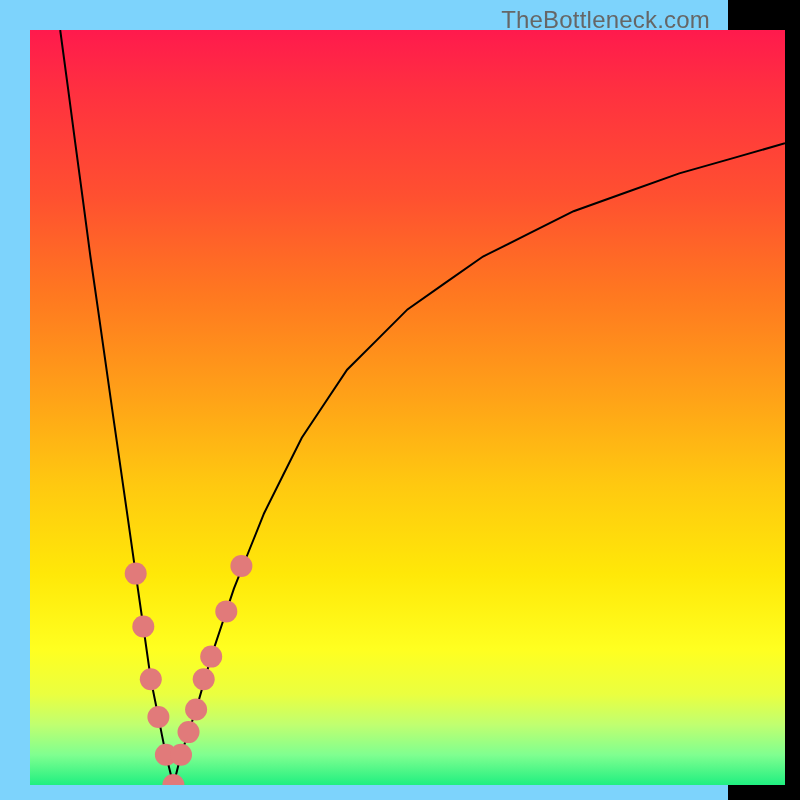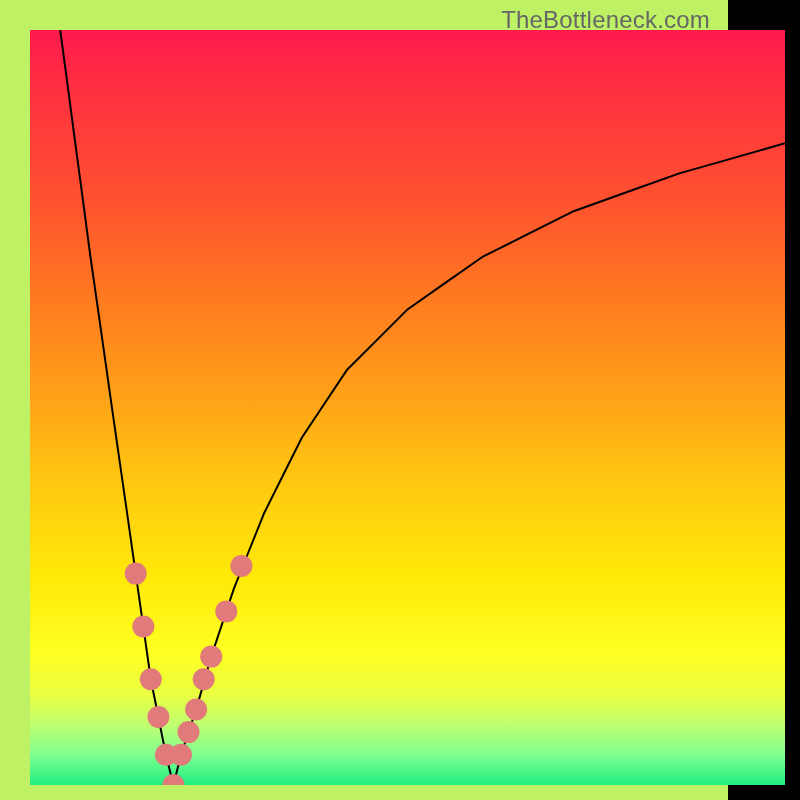--- a/index.html
+++ b/index.html
@@ -8,21 +8,21 @@
     width: 800px;
     height: 800px;
     overflow: hidden;
     background: #000;
     font-family: Arial, Helvetica, sans-serif;
   }
   .frame {
     position: relative;
     width: 728px;
     height: 800px;
-    background: #bef264;
+    background: #7dd3fc;
   }
   .plot-area {
     position: absolute;
     left: 30px;
     top: 30px;
     width: 755px;
     height: 755px;
     overflow: hidden;
     background: linear-gradient(to bottom,
       #ff1a4d 0%,

